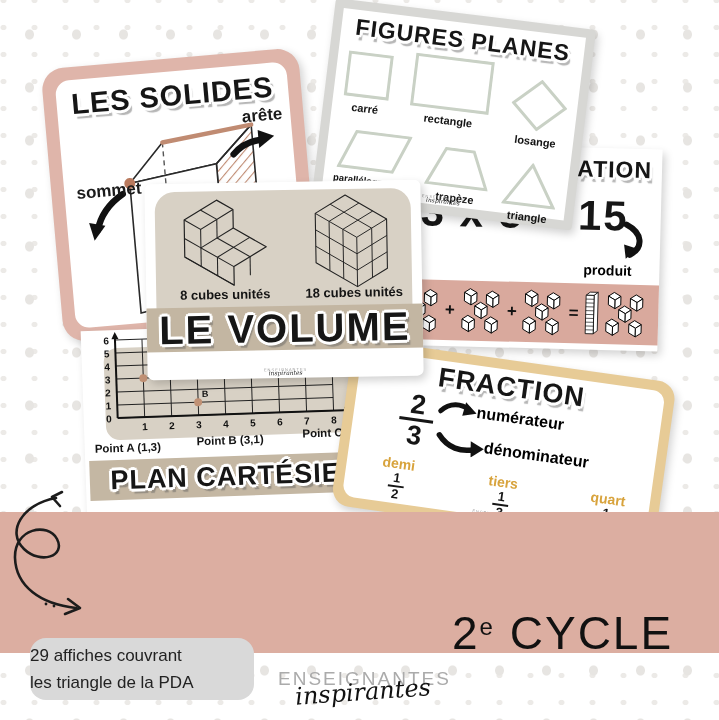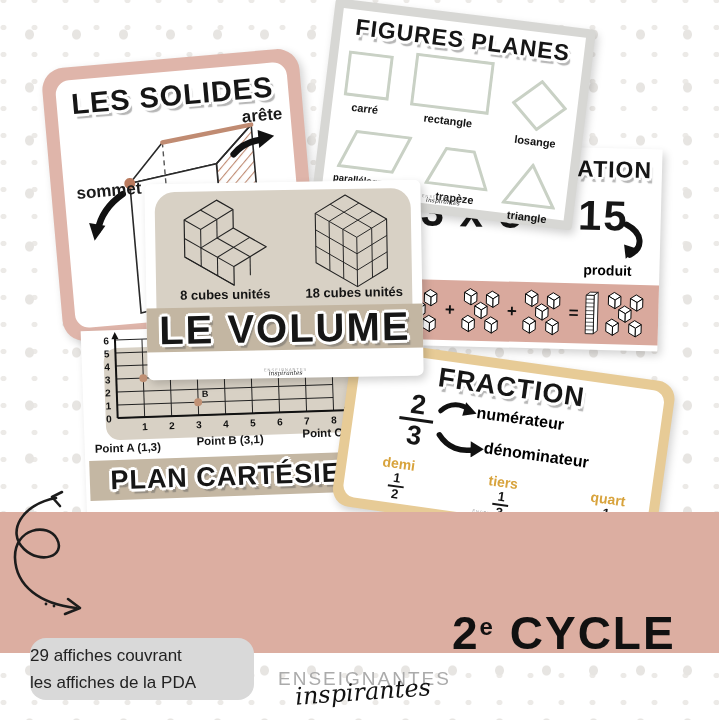--- a/index.html
+++ b/index.html
@@ -80,21 +80,21 @@
   #volume .band{position:absolute;left:0;right:0;top:124px;height:44px;background:#c3b6a2;}
   #volume .band .title{width:100%;text-align:center;font-size:40px;line-height:44px;letter-spacing:2px;}
 
   
   #band-bottom{position:absolute;left:0;top:512px;width:719px;height:141px;background:#dcaea1;}
   #banner-white{position:absolute;left:44px;top:528px;width:660px;height:104px;background:#fff;border-radius:34px;}
   #banner-title{position:absolute;top:14px;width:100%;text-align:center;font-size:43px;font-weight:400;
      color:#1a1a1a;letter-spacing:-1px;transform:scaleY(1.22);font-family:"Liberation Sans",sans-serif;white-space:nowrap;}
   #banner-sub{position:absolute;top:66px;width:100%;text-align:center;font-size:22px;font-weight:400;
      color:#1a1a1a;letter-spacing:1px;transform:scaleY(1.1);}
-  #cycle{position:absolute;left:452px;top:606px;font-size:46px;font-weight:700;color:#111;letter-spacing:2px;white-space:nowrap;}
+  #cycle{position:absolute;left:452px;top:606px;font-size:46px;font-weight:400;color:#111;letter-spacing:2px;white-space:nowrap;}
   #cycle sup{font-size:24px;vertical-align:14px;}
   #note{position:absolute;left:30px;top:638px;width:224px;height:62px;background:#d9d9d9;border-radius:16px;
      text-align:left;font-size:17px;color:#222;line-height:27px;padding-top:4px;box-sizing:border-box;}
   #brandmark{position:absolute;left:278px;top:668px;width:170px;text-align:center;}
   #brandmark .b1{font-size:19px;letter-spacing:2px;color:#ababab;}
   #brandmark .b2{display:block;margin-top:-12px;font-size:24px;font-style:italic;
      font-family:"DejaVu Serif",serif;color:#111;transform:rotate(-4deg);}
 </style>
 </head>
 <body>
@@ -368,21 +368,21 @@
     <div class="minibrand" style="left:50%;transform:translateX(-50%);bottom:3px">
       <span class="mb1">ENSEIGNANTES</span>
       <span class="mb2">inspirantes</span>
     </div>
   </div>
 
   <div id="band-bottom"></div>
   <div id="cycle"><span>2</span><sup>e</sup> <span>CYCLE</span></div>
   <div id="note">
     <div>29 affiches couvrant</div>
-    <div>les affiches de la PDA</div>
+    <div>les triangle de la PDA</div>
   </div>
   <div id="brandmark">
     <span class="b1">ENSEIGNANTES</span>
     <span class="b2">inspirantes</span>
   </div>
   <svg style="position:absolute;left:-6px;top:486px" width="156" height="142" viewBox="0 0 156 142">
     <path d="M62,12 C28,18 12,46 30,63 C47,79 72,70 63,53 C54,36 20,42 21,72 C22,100 46,118 82,122" fill="none" stroke="#1c1c1c" stroke-width="2.6" stroke-linecap="round"></path>
     <path d="M68,6 L58,11 M66,20 L58,11" fill="none" stroke="#1c1c1c" stroke-width="2.6" stroke-linecap="round"></path>
     <path d="M74,113 L86,122 L71,128" fill="none" stroke="#1c1c1c" stroke-width="2.6" stroke-linecap="round" stroke-linejoin="round"></path>
     <circle cx="52" cy="118" r="1.4" fill="#1c1c1c"></circle>

